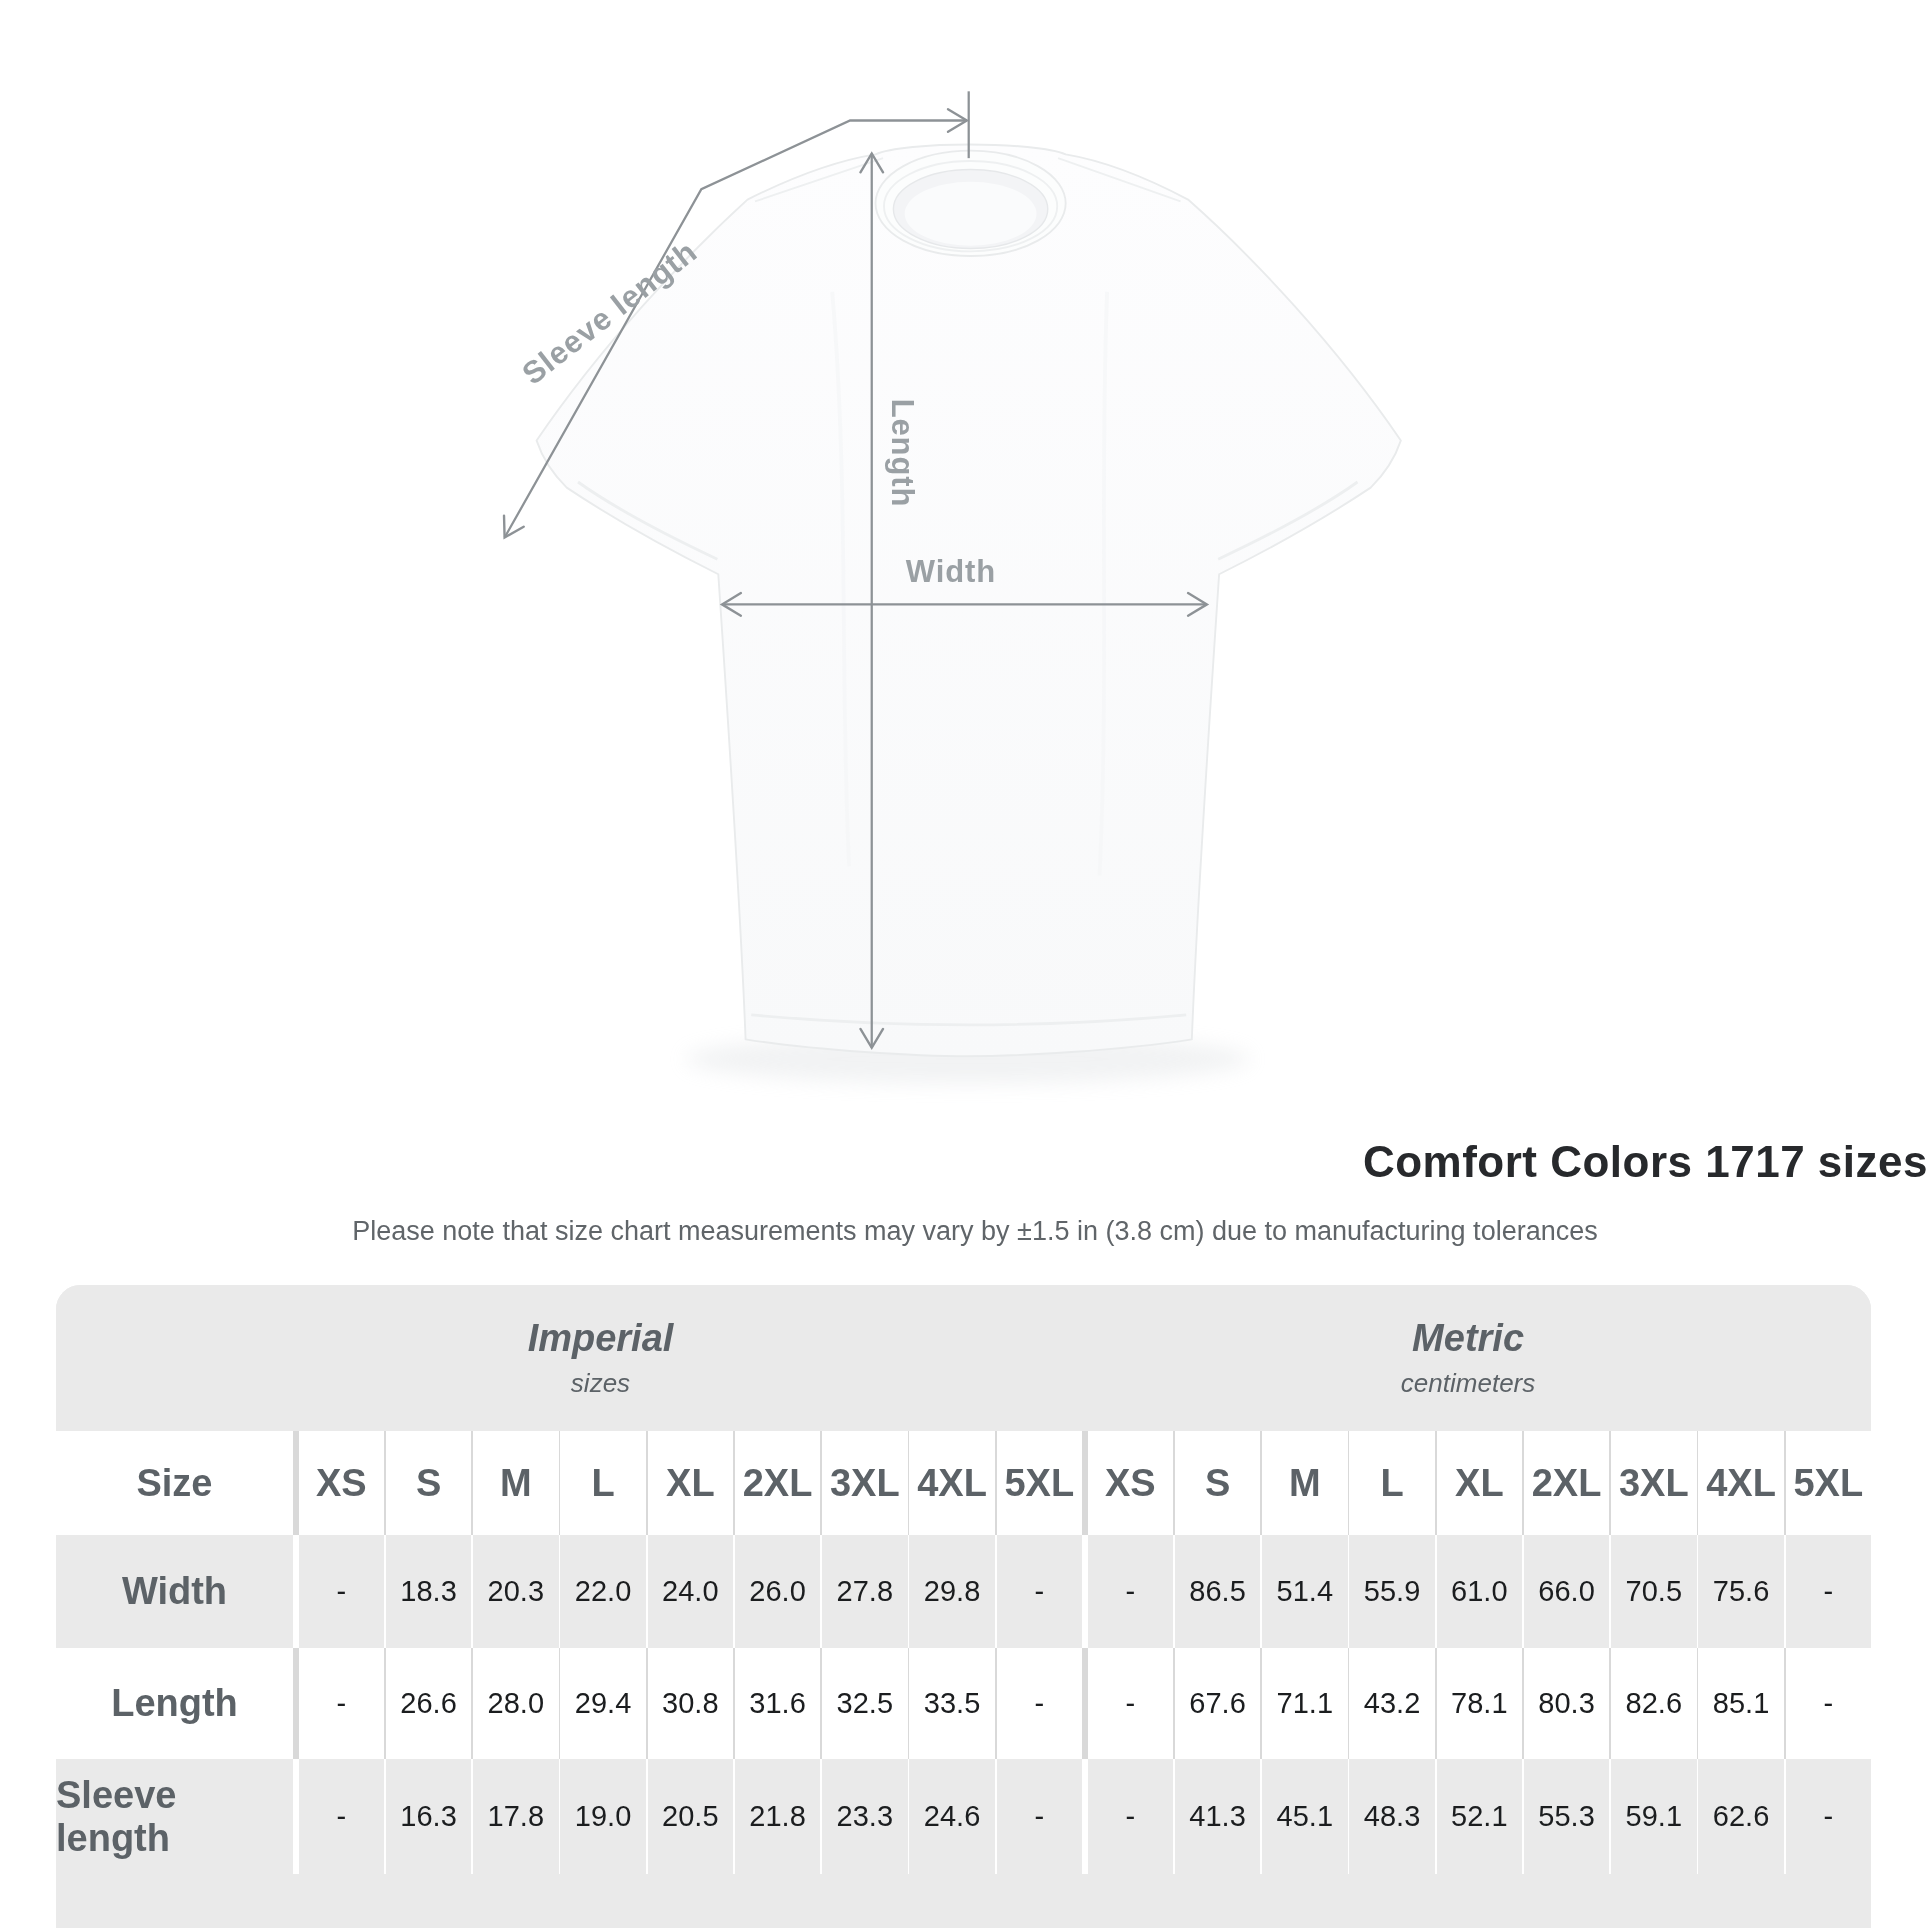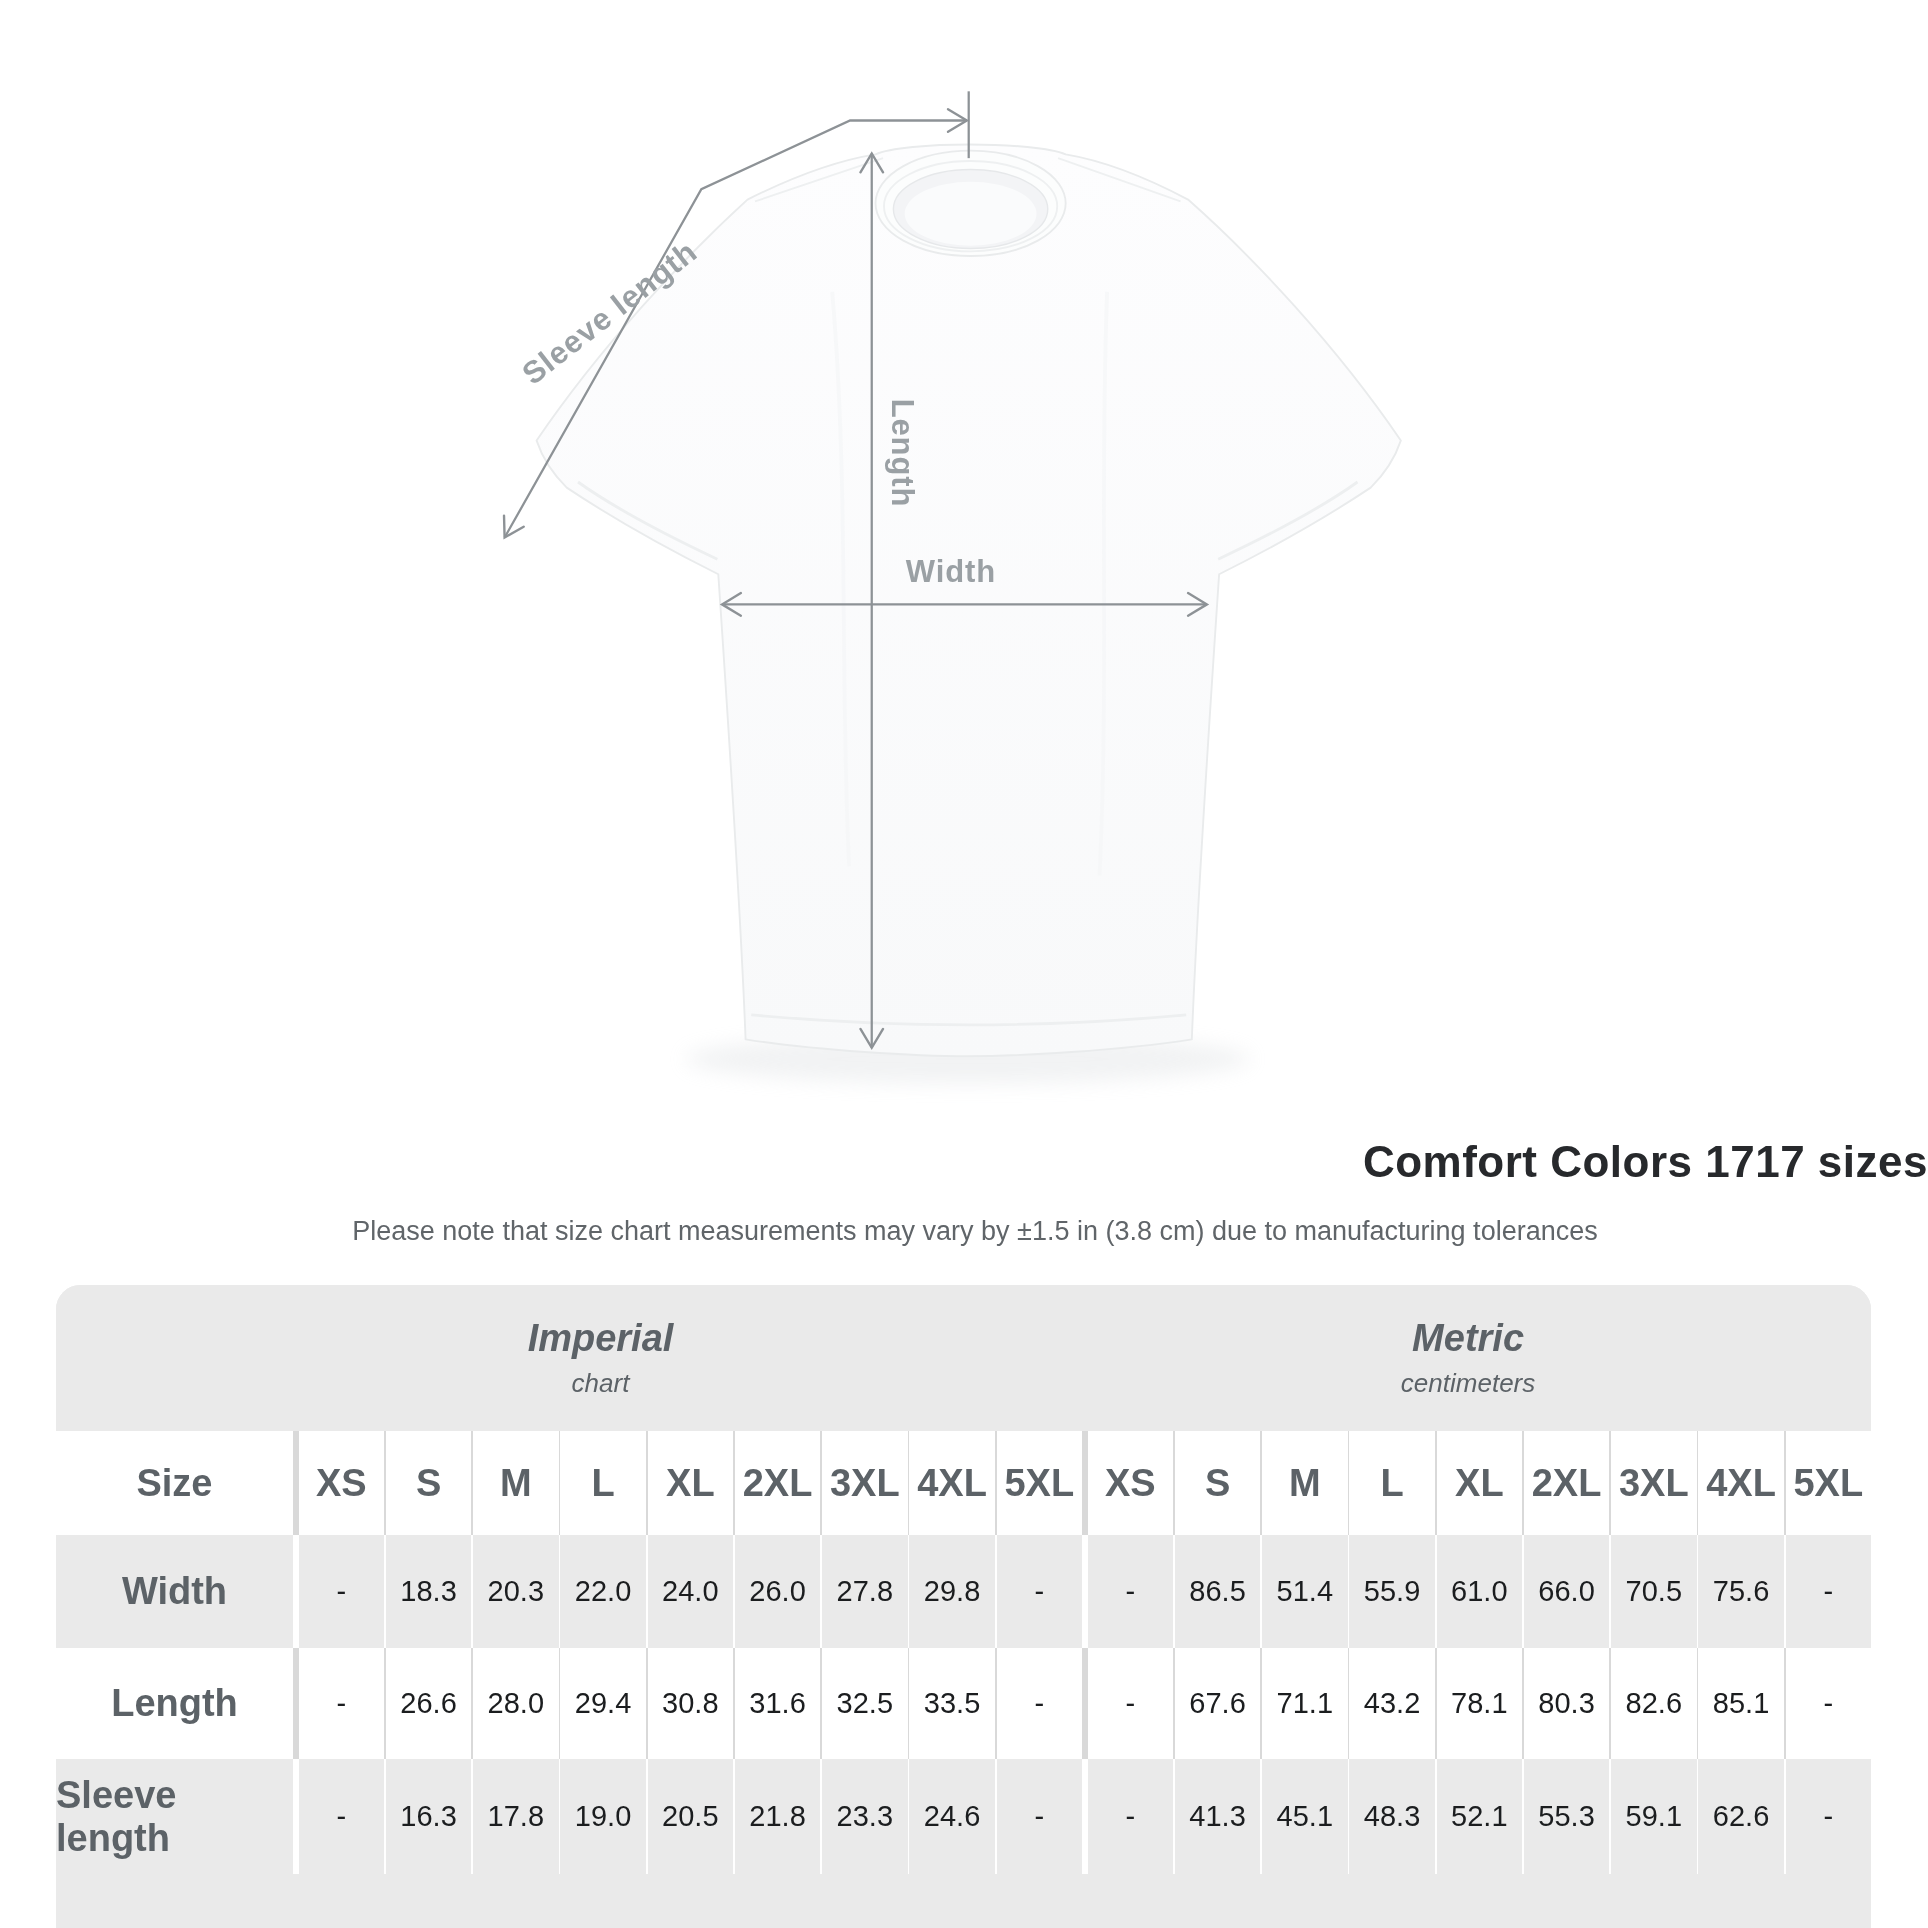--- a/index.html
+++ b/index.html
@@ -121,21 +121,21 @@
   <div class="diag-label width">Width</div>
 
   <h1 class="page-title">Comfort Colors 1717 sizes</h1>
   <p class="page-subtitle">Please note that size chart measurements may vary by ±1.5 in (3.8 cm) due to manufacturing tolerances</p>
 
   <div class="size-table">
 
     <div class="unit-band">
       <div class="unit-group imperial">
         <div class="unit-name">Imperial</div>
-        <div class="unit-sub">chart</div>
+        <div class="unit-sub">sizes</div>
       </div>
       <div class="unit-group metric">
         <div class="unit-name">Metric</div>
         <div class="unit-sub">centimeters</div>
       </div>
     </div>
 
     <div class="trow white r-size">
       <div class="cell lbl">Size</div>
       <div class="sp"></div>

